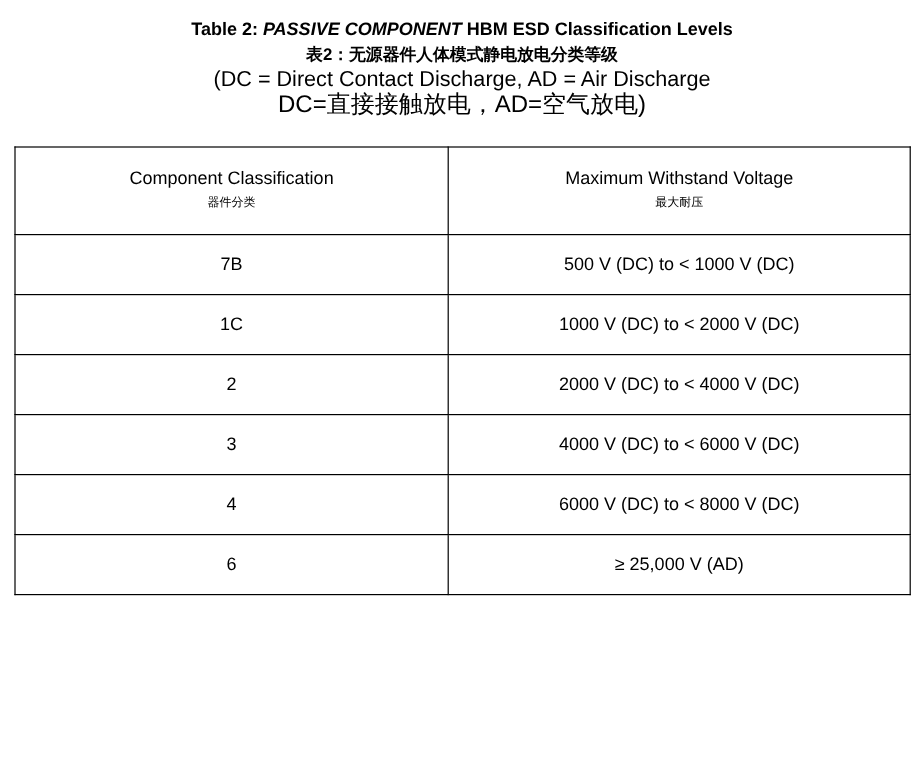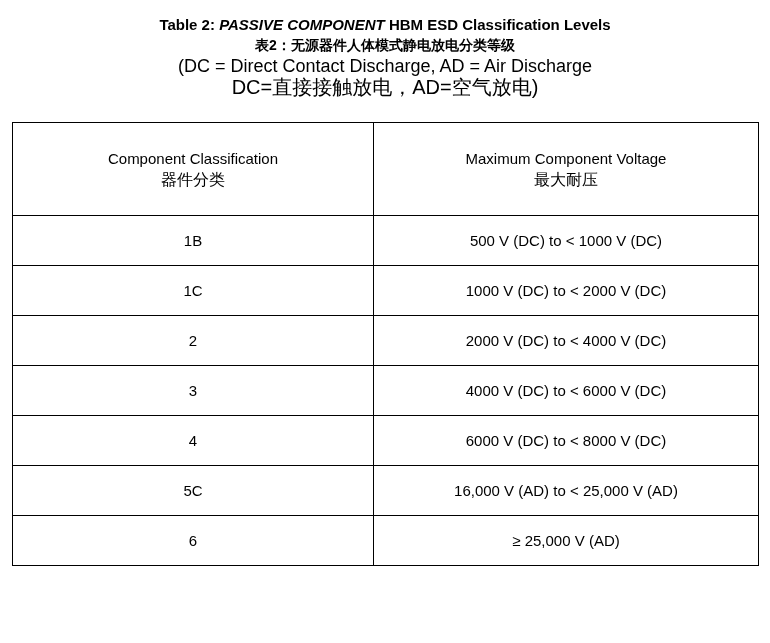--- a/index.html
+++ b/index.html
@@ -61,25 +61,25 @@
   table.esd td, table.esd th {
     border: 1px solid #000000;
     text-align: center;
     vertical-align: middle;
     font-weight: normal;
   }
   table.esd thead th {
     height: 60px;
     font-size: 15px;
     line-height: 21px;
-    padding: 16px 6px;
+    padding: 6px 6px;
   }
   table.esd thead th .cn {
     display: block;
-    font-size: 16px;
+    font-size: 10px;
   }
   table.esd tbody td {
     height: 45px;
     font-size: 15px;
     padding: 2px 6px;
   }
   col.c1 { width: 361px; }
   col.c2 { width: 385px; }
 </style>
 </head>
@@ -100,51 +100,47 @@
         <col class="c1">
         <col class="c2">
       </colgroup>
       <thead>
         <tr>
           <th>
             <span>Component Classification</span>
             <span class="cn">器件分类</span>
           </th>
           <th>
-            <span>Maximum Component Voltage</span>
+            <span>Maximum Withstand Voltage</span>
             <span class="cn">最大耐压</span>
           </th>
         </tr>
       </thead>
       <tbody>
         <tr>
-          <td>1B</td>
+          <td>7B</td>
           <td>500 V (DC) to &lt; 1000 V (DC)</td>
         </tr>
         <tr>
           <td>1C</td>
           <td>1000 V (DC) to &lt; 2000 V (DC)</td>
         </tr>
         <tr>
           <td>2</td>
           <td>2000 V (DC) to &lt; 4000 V (DC)</td>
         </tr>
         <tr>
           <td>3</td>
           <td>4000 V (DC) to &lt; 6000 V (DC)</td>
         </tr>
         <tr>
           <td>4</td>
           <td>6000 V (DC) to &lt; 8000 V (DC)</td>
         </tr>
         <tr>
-          <td>5C</td>
-          <td>16,000 V (AD) to &lt; 25,000 V (AD)</td>
-        </tr>
-        <tr>
           <td>6</td>
           <td>≥ 25,000 V (AD)</td>
         </tr>
       </tbody>
     </table>
   </div>
 
 </div>
 
 </body></html>

